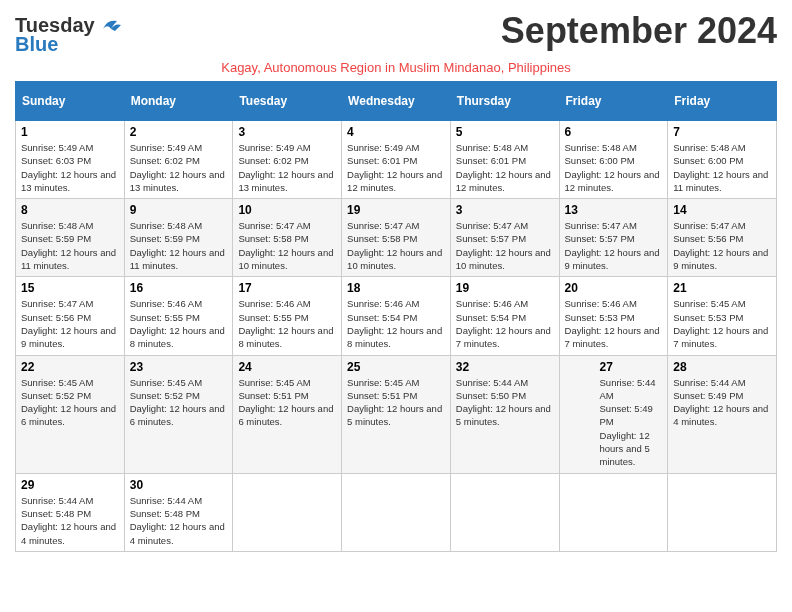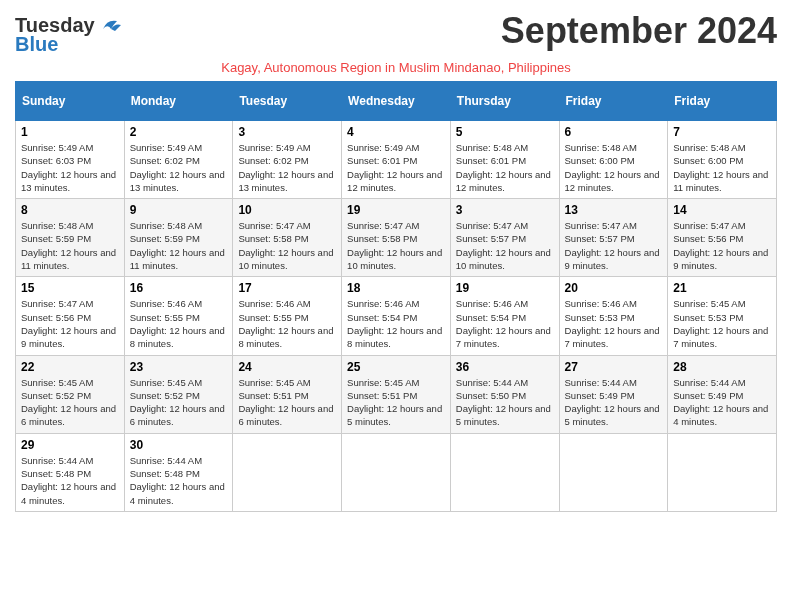--- a/index.html
+++ b/index.html
@@ -204,24 +204,24 @@
         </td>
         <td style="background: rgb(245, 245, 245); margin-top: 34px;">
           <span class="day-num">24</span>
 <div class="day-info">Sunrise: 5:45 AM<br>Sunset: 5:51 PM<br>Daylight: 12 hours and 6 minutes.</div>
         </td>
         <td style="background: rgb(245, 245, 245);">
           <span class="day-num">25</span>
 <div class="day-info">Sunrise: 5:45 AM<br>Sunset: 5:51 PM<br>Daylight: 12 hours and 5 minutes.</div>
         </td>
         <td style="background: rgb(245, 245, 245);">
-          <span class="day-num">36</span>
+          <span class="day-num">32</span>
 <div class="day-info">Sunrise: 5:44 AM<br>Sunset: 5:50 PM<br>Daylight: 12 hours and 5 minutes.</div>
         </td>
-        <td style="background: rgb(245, 245, 245);">
+        <td style="background: rgb(245, 245, 245); padding-left: 40px;">
           <span class="day-num">27</span>
 <div class="day-info">Sunrise: 5:44 AM<br>Sunset: 5:49 PM<br>Daylight: 12 hours and 5 minutes.</div>
         </td>
         <td style="background: rgb(245, 245, 245);">
           <span class="day-num">28</span>
 <div class="day-info">Sunrise: 5:44 AM<br>Sunset: 5:49 PM<br>Daylight: 12 hours and 4 minutes.</div>
         </td>
       </tr>
       <tr>
         <td>

